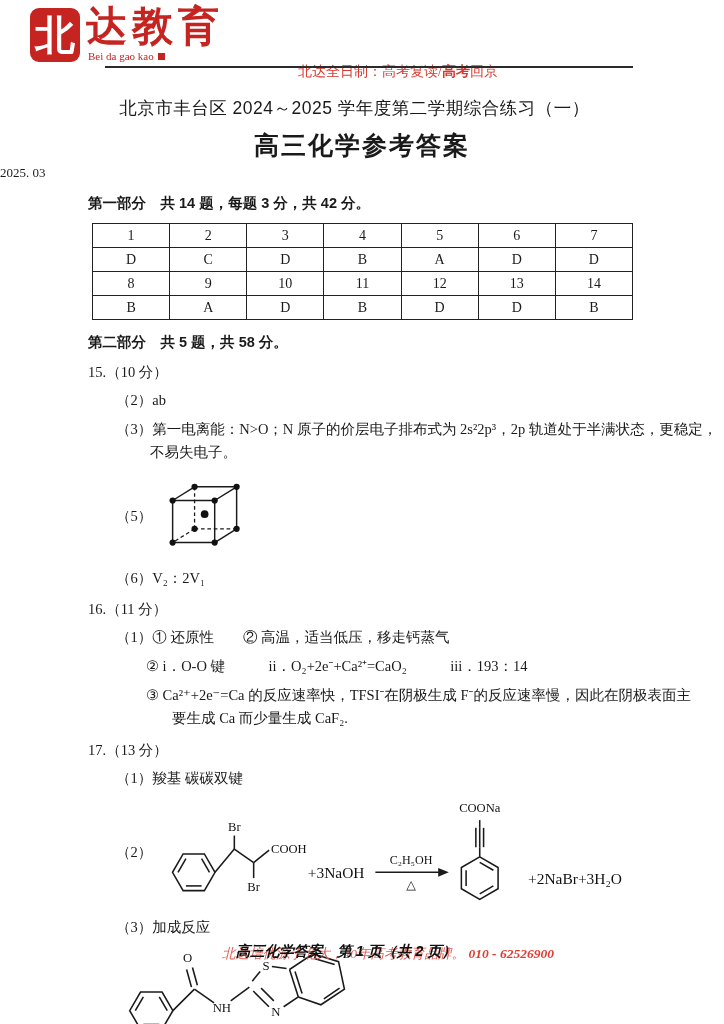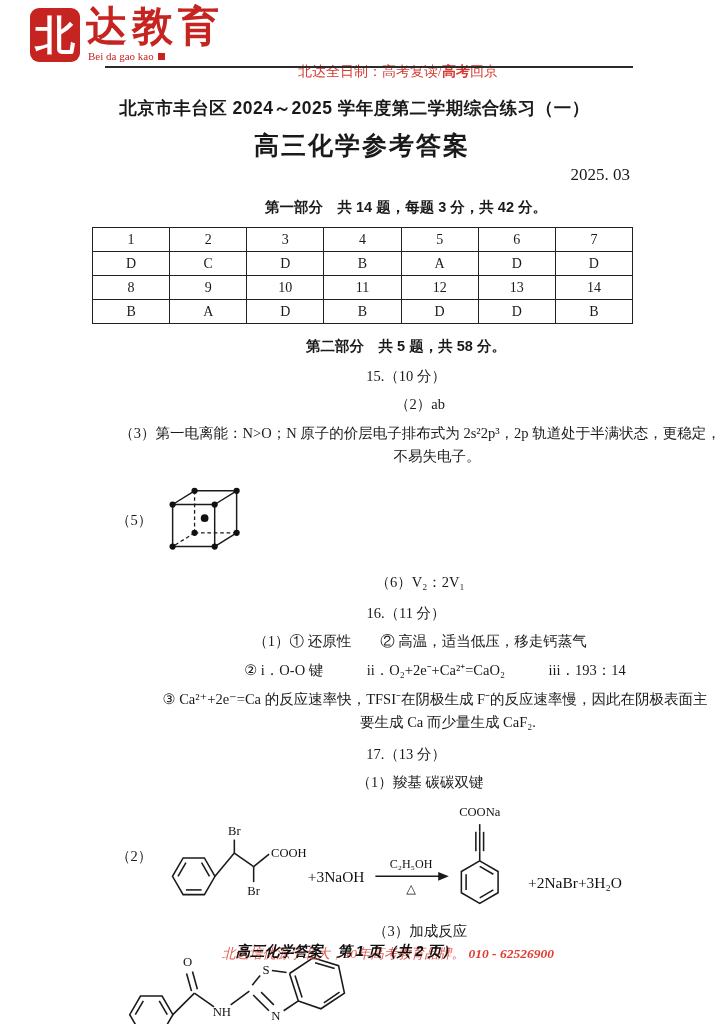--- a/index.html
+++ b/index.html
@@ -18,36 +18,36 @@
            font-family:Liberation Sans, sans-serif; line-height:1.1; }
   .brand-sub { position:absolute; left:88px; top:50px; color:#c52420; font-size:11px;
                font-family:"Liberation Serif", serif; }
   .brand-sq { display:inline-block; width:7px; height:7px; background:#c52420; margin-left:4px; }
   .tagline { position:absolute; left:298px; top:47px; color:#d43a30; font-size:14px;margin-top:16px; }
   .tagline b { font-weight:bold; }
   .header-rule { position:absolute; left:105px; top:66px; width:528px;
                  border-top:2.5px solid #2b2b2b; height:0; }
 
   
-  .title1 { text-align:center; font-weight:bold; font-size:17.5px; margin:24px 15px 0 0;
+  .title1 { text-align:center; font-weight:normal; font-size:17.5px; margin:24px 15px 0 0;
             font-family:"Liberation Sans", sans-serif; letter-spacing:.5px; }
   .title2 { text-align:center; font-weight:bold; font-size:25px; margin:9px 0 0 0;
             font-family:"Liberation Sans", sans-serif; letter-spacing:2px; }
-  .date   { text-align:right; margin:3px 94px 0 0; font-size:17px; }
+  .date   { text-align:left; margin:3px 94px 0 0; font-size:13px; }
 
   .section-heading { margin:13px 0 0 88px; font-weight:bold; font-size:14.5px;
                      font-family:"Liberation Sans", sans-serif; }
 
   
   table.answers { border-collapse:collapse; table-layout:fixed; width:541px;
                   margin:10px 0 0 92px; font-size:14px; }
   table.answers td { border:1.6px solid #222; text-align:center; height:24px; padding:0; }
 
   
-  p { margin:0;text-align:center; }
+  p { margin:0; }
   .qnum { margin:11px 0 0 88px; font-size:14.5px; }
   .ans  { margin:8px 0 0 116px; font-size:14.5px; line-height:1.45; }
   .cont { margin:2px 0 10px 150px; font-size:14.5px; line-height:1.45; }
   .sub  { margin:8px 0 0 146px; font-size:14.5px; line-height:1.45; }
   .cont2{ margin:2px 0 12px 172px; font-size:14.5px; line-height:1.45; }
 
   .diagram-row { display:flex; align-items:center; margin-left:116px; }
   .diagram-row .dlabel { font-size:14.5px; margin-right:6px; }
   .cube-row { margin-top:4px; }
   .rx-row { margin-top:6px; }

